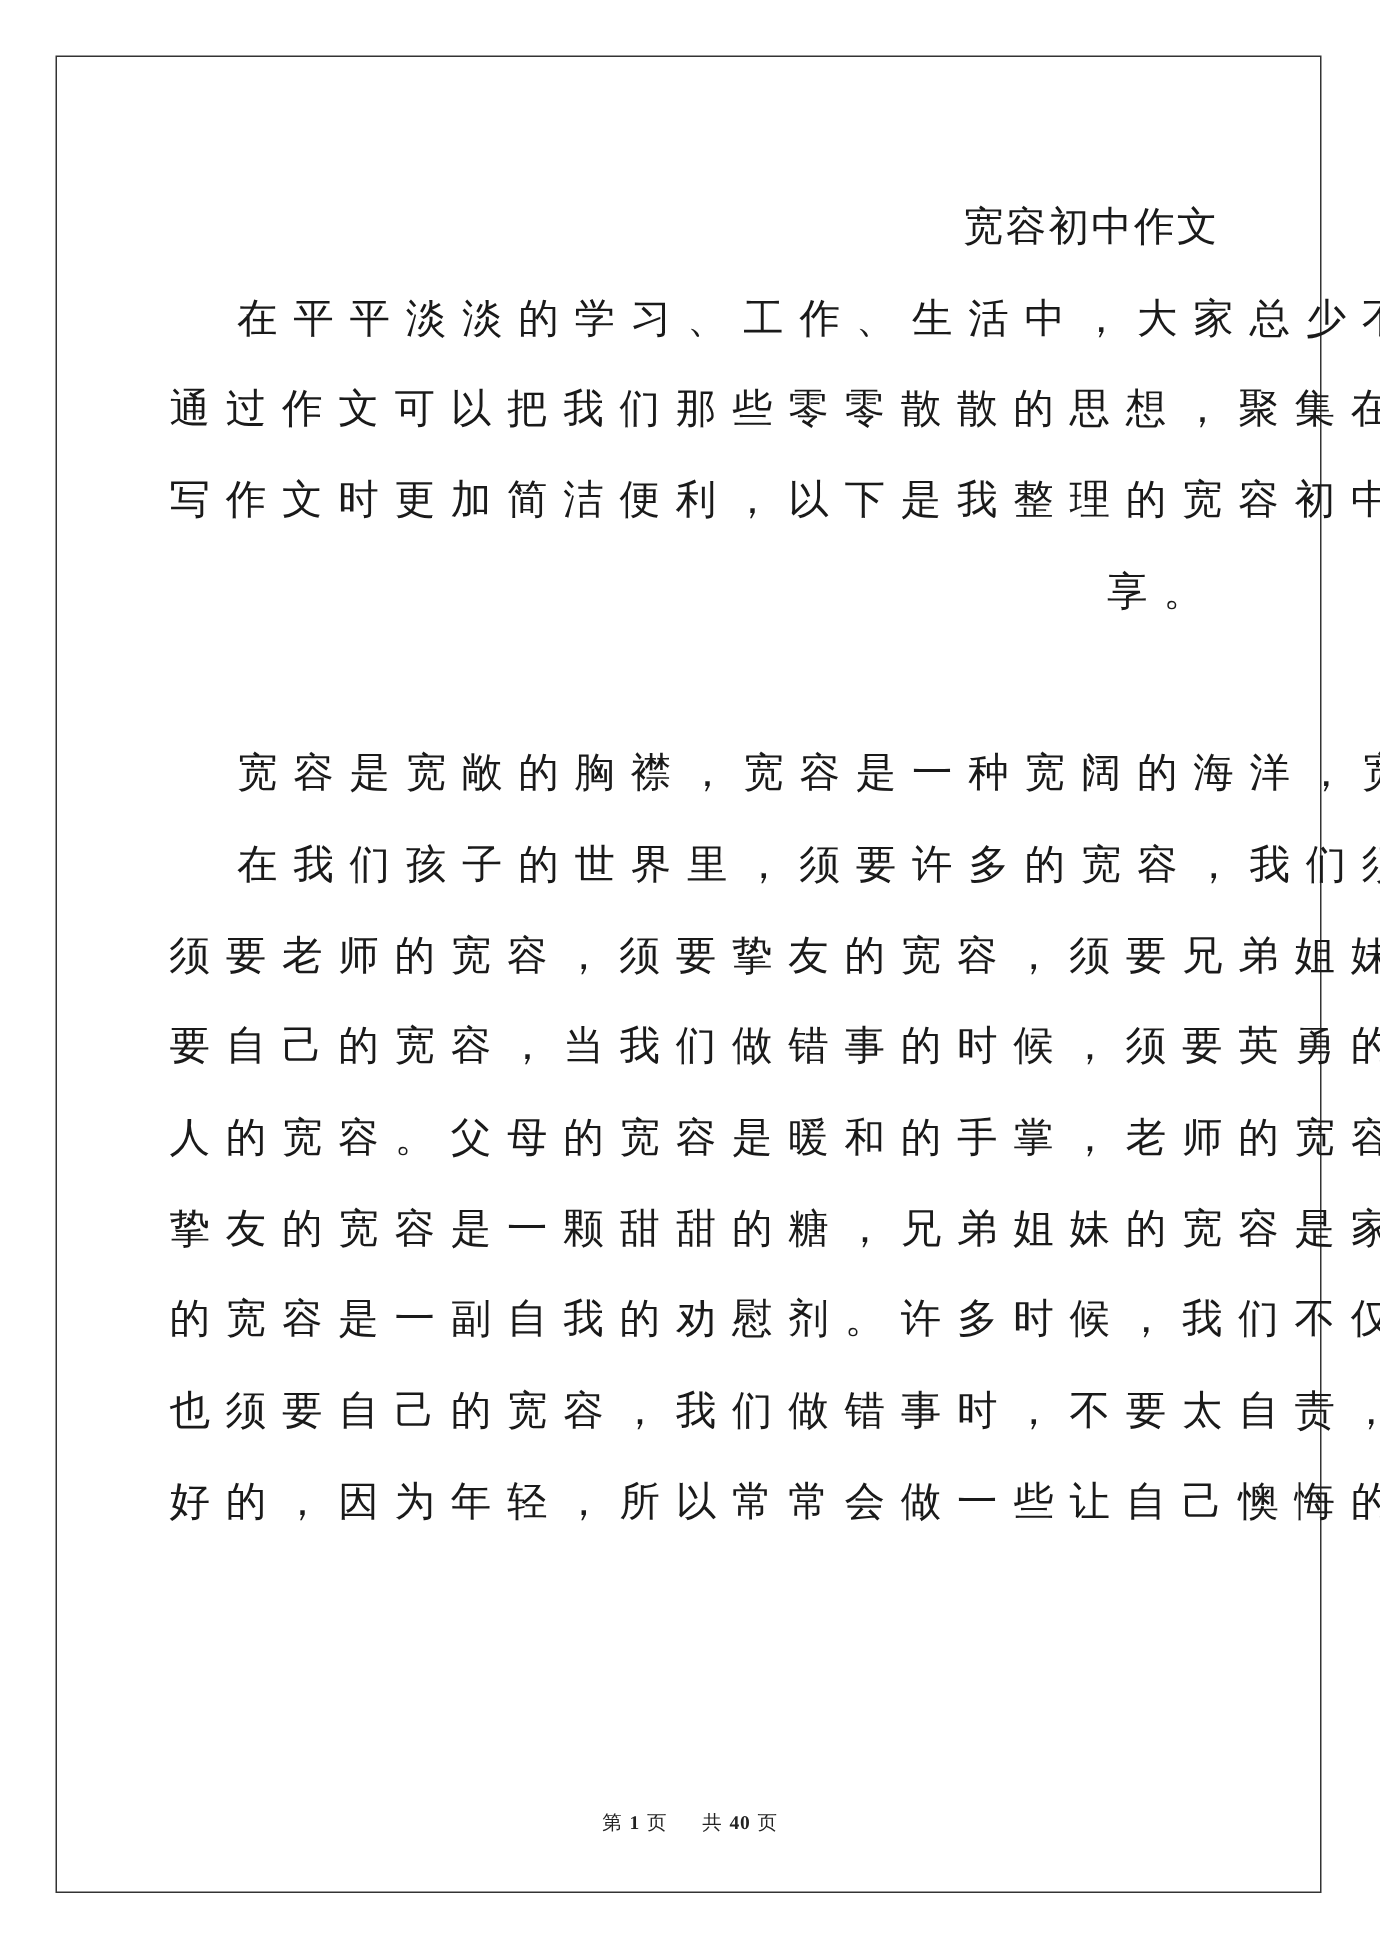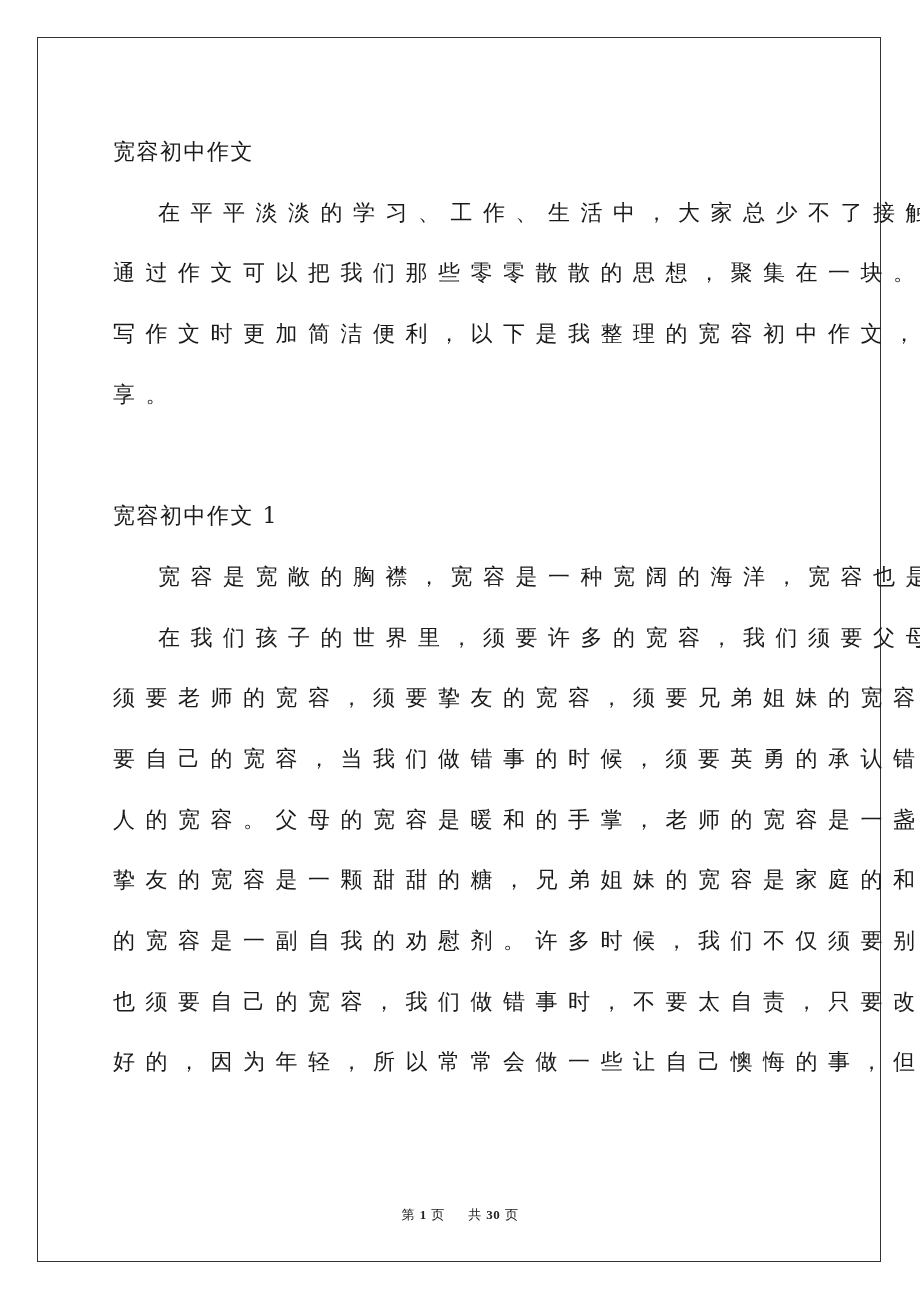--- a/index.html
+++ b/index.html
@@ -24,25 +24,26 @@
       border: 1.5px solid #333333;
       box-sizing: border-box;
     }
     .content {
       position: absolute;
       left: 113px;
       top: 122px;
       width: 700px;
     }
     .line {
-      font-size: 22px;
+      font-size: 27px;
       line-height: 60.7px;
       height: 60.7px;
       white-space: nowrap;
       letter-spacing: 10.5px;
+      text-align: right;
     }
     .line.indent {
       padding-left: 45px;
     }
     .heading {
       letter-spacing: 1.5px;
     }
     .blank {
       height: 60.7px;
     }
@@ -75,21 +76,20 @@
 
   <div>
     <div class="line indent">在平平淡淡的学习、工作、生活中，大家总少不了接触作文吧，</div>
     <div class="line">通过作文可以把我们那些零零散散的思想，聚集在一块。为了让您在</div>
     <div class="line">写作文时更加简洁便利，以下是我整理的宽容初中作文，欢迎大家共</div>
     <div class="line">享。</div>
   </div>
 
   <div class="blank"></div>
 
-  <div class="line heading">宽容初中作文 1</div>
 
   <div>
     <div class="line indent">宽容是宽敞的胸襟，宽容是一种宽阔的海洋，宽容也是心与心的</div>
   </div>
 
   <div>
     <div class="line indent">在我们孩子的世界里，须要许多的宽容，我们须要父母的宽容，</div>
     <div class="line">须要老师的宽容，须要挚友的宽容，须要兄弟姐妹的宽容，同样也须</div>
     <div class="line">要自己的宽容，当我们做错事的时候，须要英勇的承认错误，得到别</div>
     <div class="line">人的宽容。父母的宽容是暖和的手掌，老师的宽容是一盏指路的明灯，</div>
@@ -99,15 +99,15 @@
     <div class="line">好的，因为年轻，所以常常会做一些让自己懊悔的事，但是也不必太</div>
   </div>
 </div>
 
 <div class="footer">
   <span>第</span>
   <span class="num">1</span>
   <span>页</span>
   <span class="gap"></span>
   <span>共</span>
-  <span class="num">30</span>
+  <span class="num">40</span>
   <span>页</span>
 </div>
 
 </body></html>

